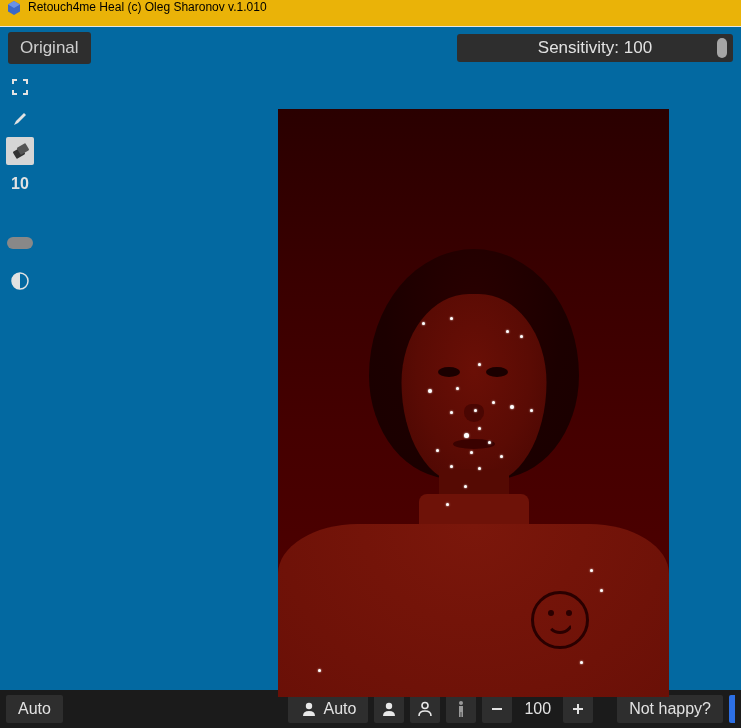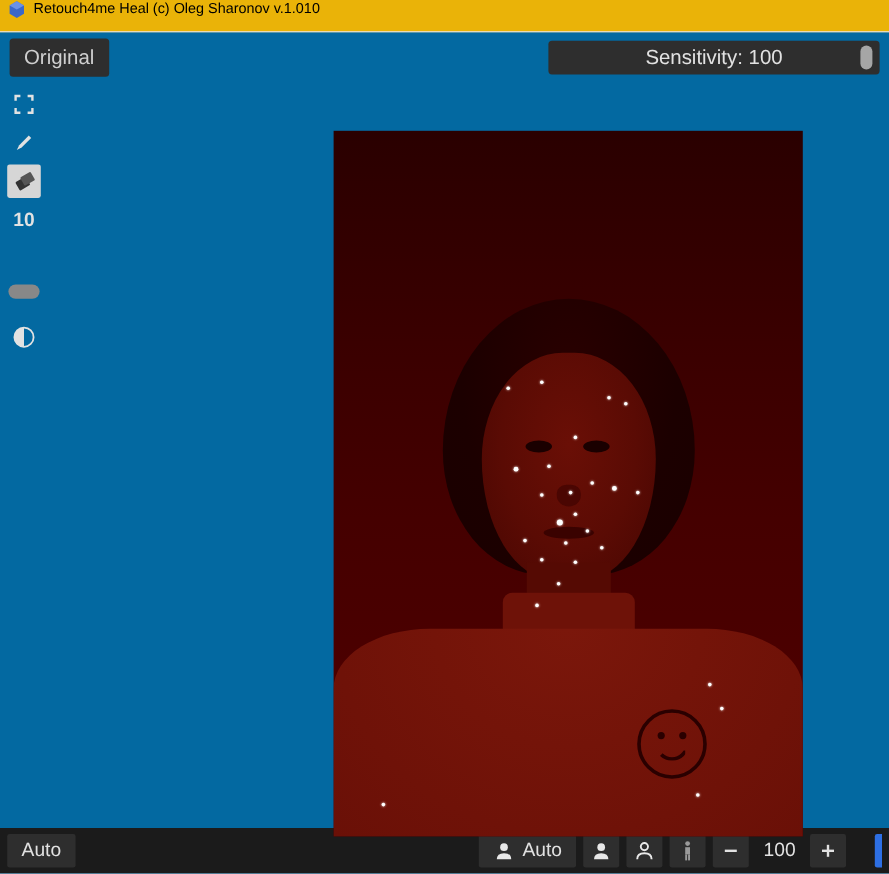--- a/index.html
+++ b/index.html
@@ -389,16 +389,17 @@
       </svg>
     </div>
     <div class="b-label">100</div>
     <div class="b-icon-btn">
       <svg width="14" height="14" viewBox="0 0 14 14">
         <rect x="2" y="6" width="10" height="2" fill="#e2e2e2"></rect>
         <rect x="6" y="2" width="2" height="10" fill="#e2e2e2"></rect>
       </svg>
     </div>
     <div style="width:12px"></div>
+    <div class="b-btn">Not happy?</div>
     <div class="blue-edge"></div>
   </div>
 
 </div>
 
 </body></html>

